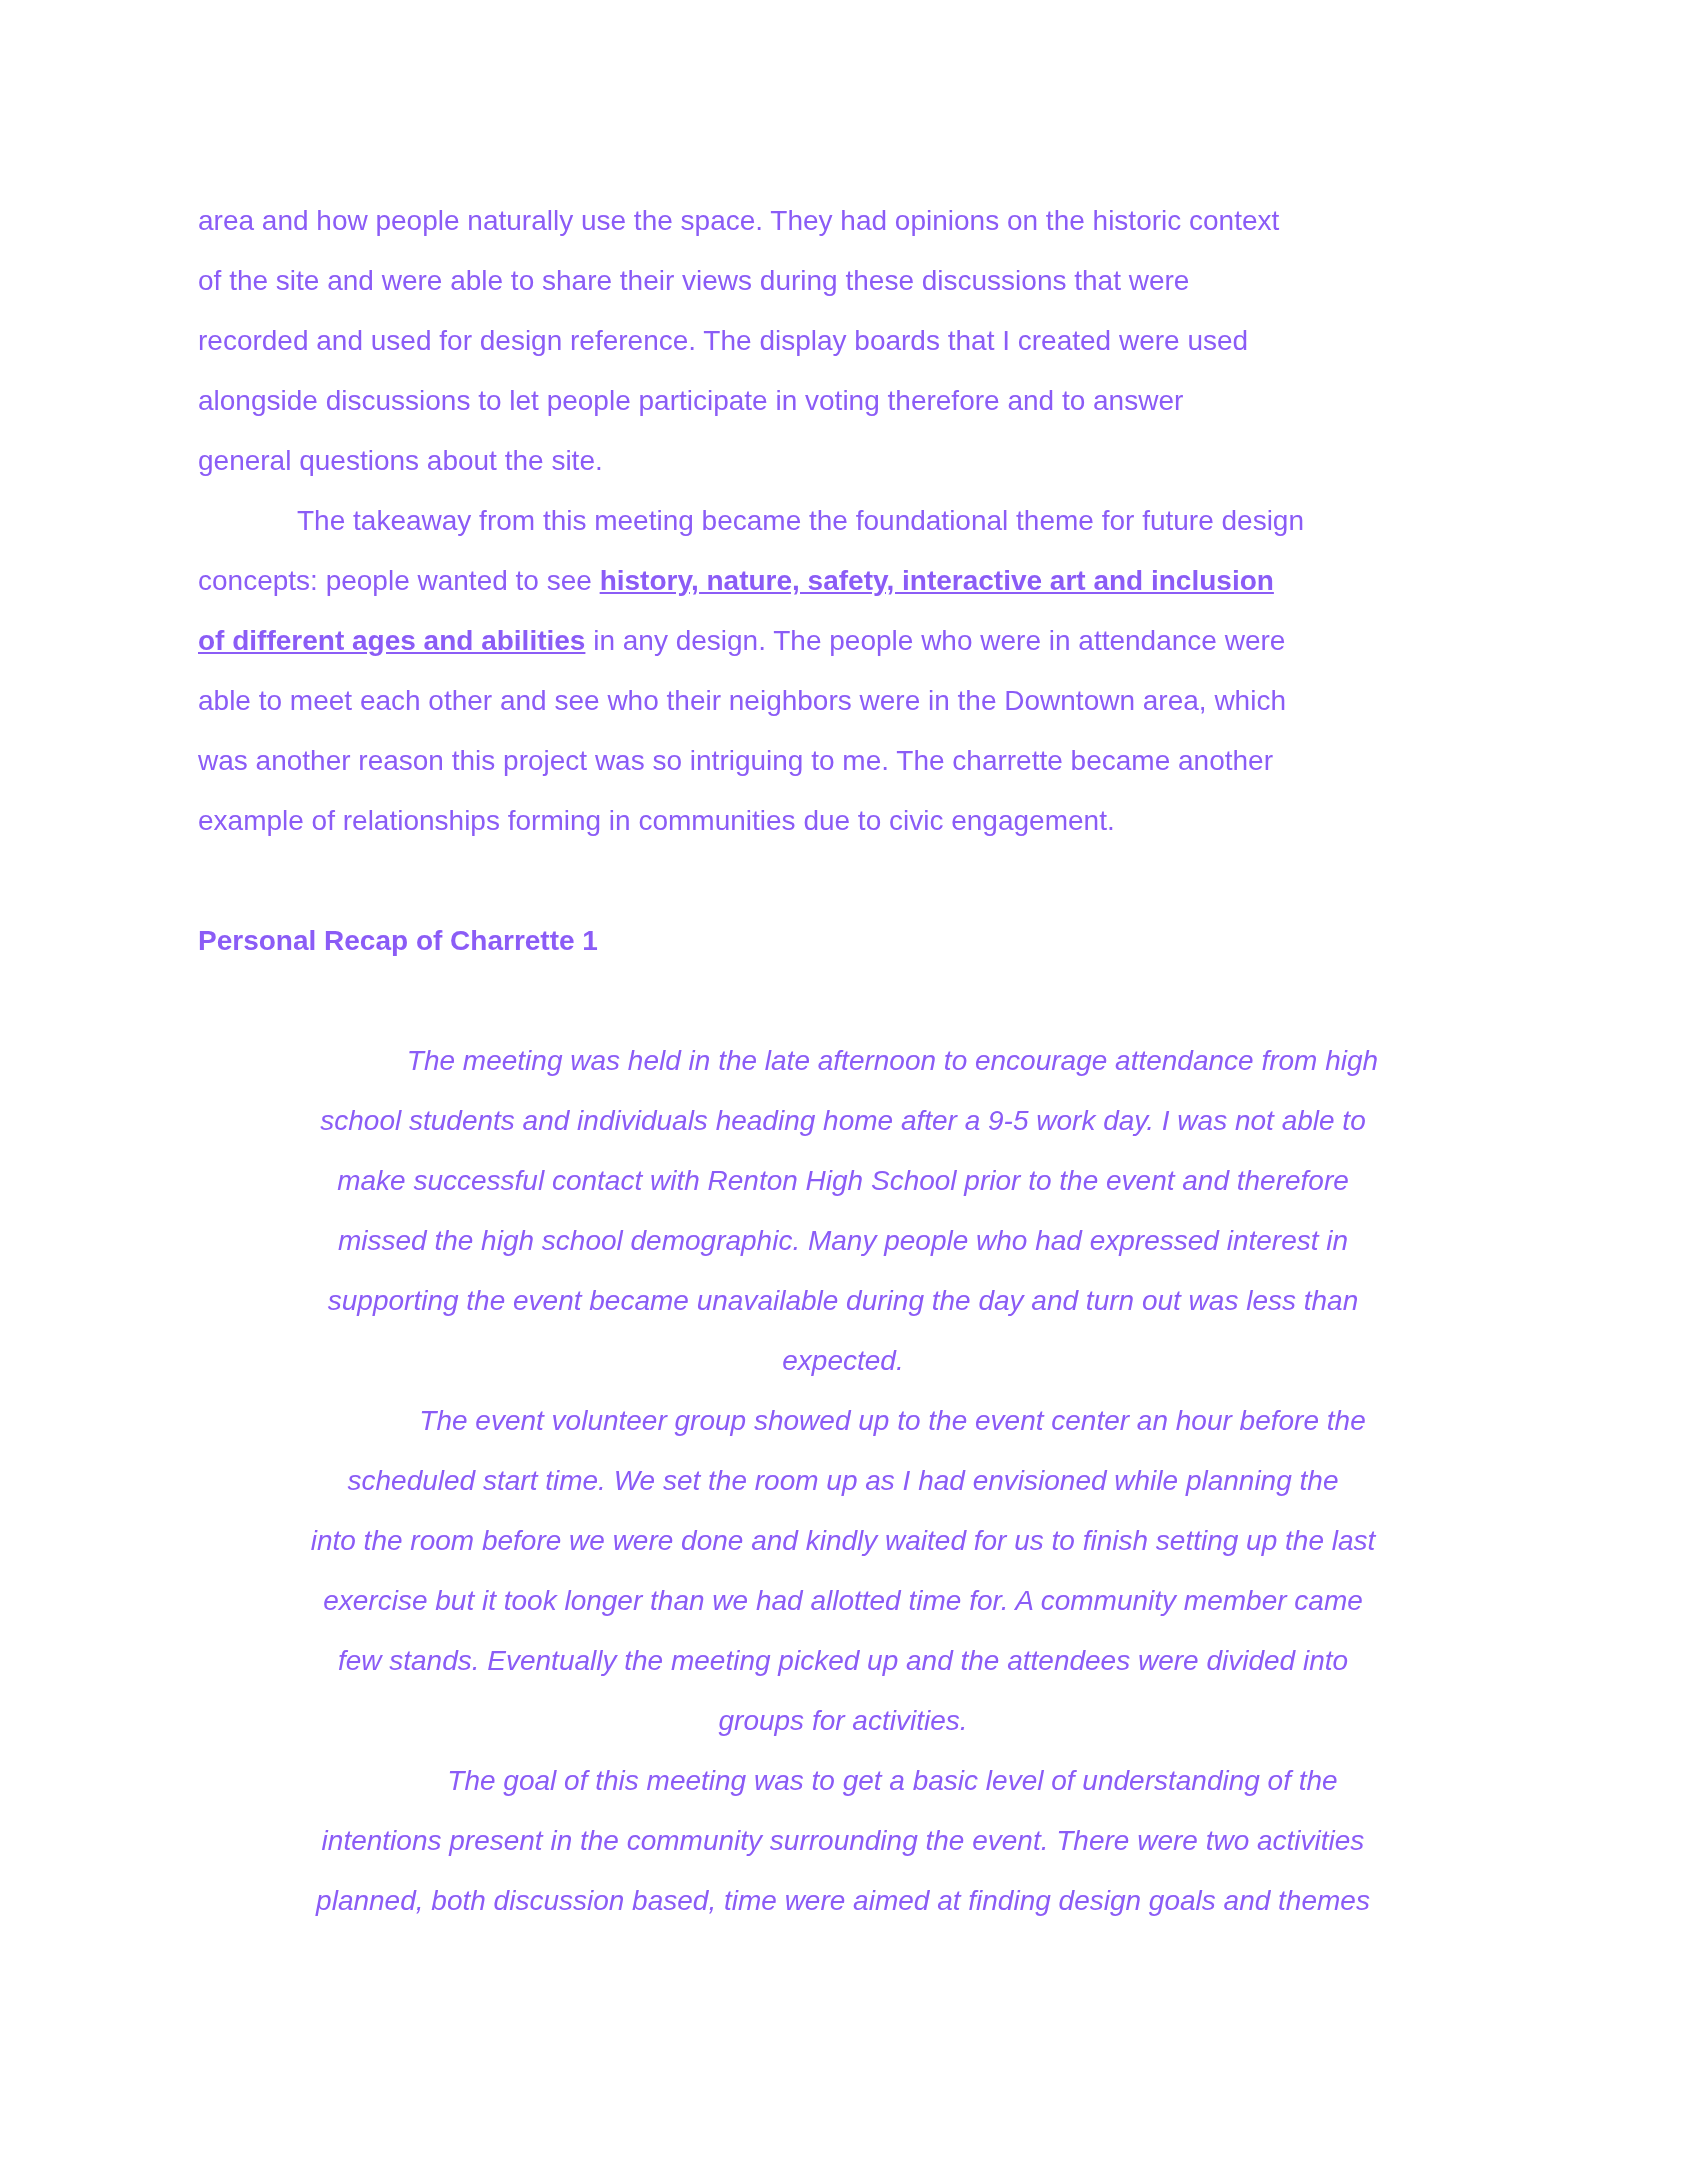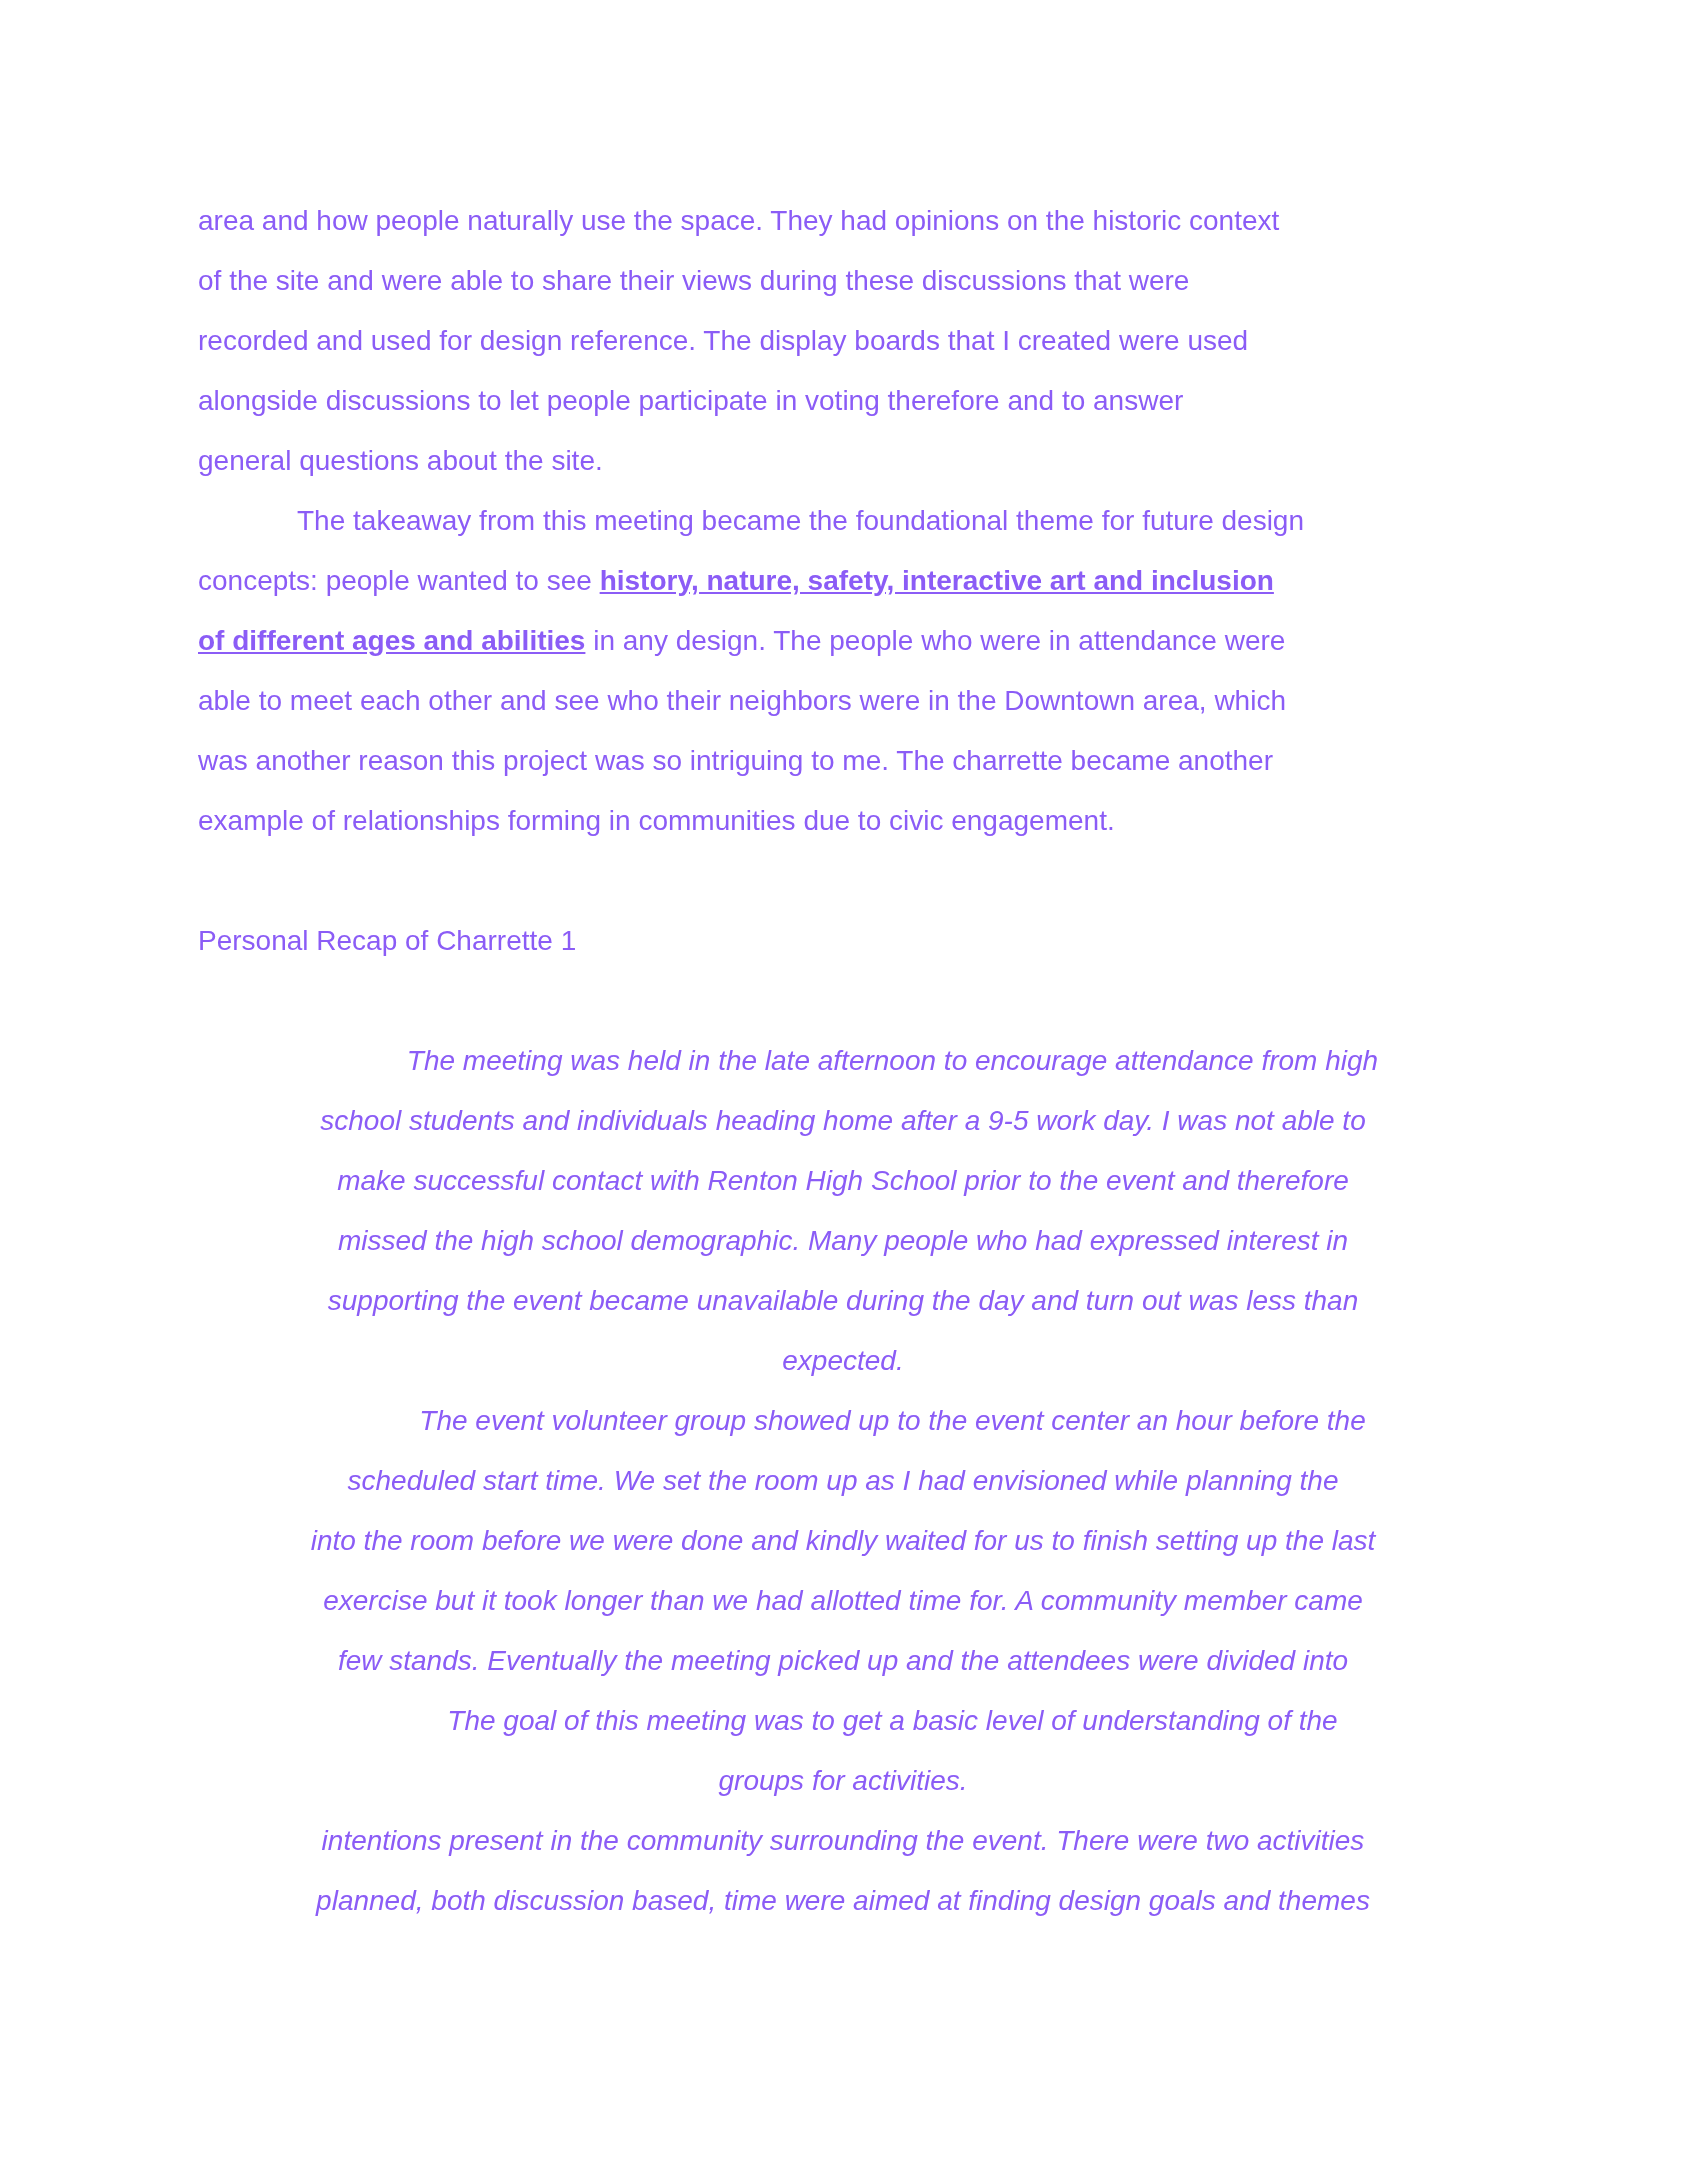--- a/index.html
+++ b/index.html
@@ -33,21 +33,21 @@
     text-indent: 99px;
   }
   .line.italic {
     font-style: italic;
     text-align: center;
   }
   .line.blank {
     height: 60px;
   }
   .line.heading {
-    font-weight: 400;
+    font-weight: 700;
   }
   .bold {
     font-weight: 700;
     text-decoration: underline;
   }
 </style>
 </head>
 <body>
 
 <div class="page">
@@ -70,19 +70,19 @@
       <div class="line italic"><span class="">school students and individuals heading home after a 9-5 work day. I was not able to</span></div>
       <div class="line italic"><span class="">make successful contact with Renton High School prior to the event and therefore</span></div>
       <div class="line italic"><span class="">missed the high school demographic. Many people who had expressed interest in</span></div>
       <div class="line italic"><span class="">supporting the event became unavailable during the day and turn out was less than</span></div>
       <div class="line italic"><span class="">expected.</span></div>
       <div class="line italic indent"><span class="">The event volunteer group showed up to the event center an hour before the</span></div>
       <div class="line italic"><span class="">scheduled start time. We set the room up as I had envisioned while planning the</span></div>
       <div class="line italic"><span class="">into the room before we were done and kindly waited for us to finish setting up the last</span></div>
       <div class="line italic"><span class="">exercise but it took longer than we had allotted time for. A community member came</span></div>
       <div class="line italic"><span class="">few stands. Eventually the meeting picked up and the attendees were divided into</span></div>
+      <div class="line italic"><span class="">groups for activities.</span></div>
       <div class="line italic indent"><span class="">The goal of this meeting was to get a basic level of understanding of the</span></div>
-      <div class="line italic"><span class="">groups for activities.</span></div>
       <div class="line italic"><span class="">intentions present in the community surrounding the event. There were two activities</span></div>
       <div class="line italic"><span class="">planned, both discussion based, time were aimed at finding design goals and themes</span></div>
     </div>
 </div>
 
 
 </body></html>

